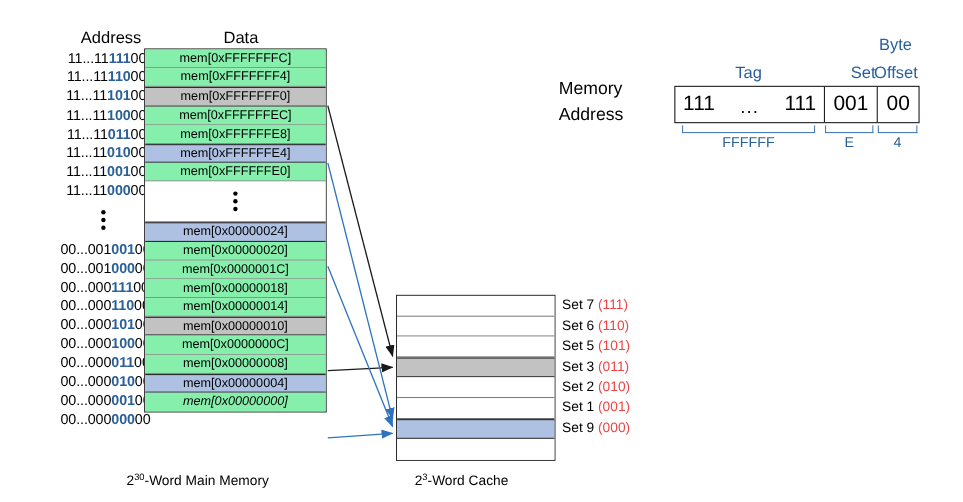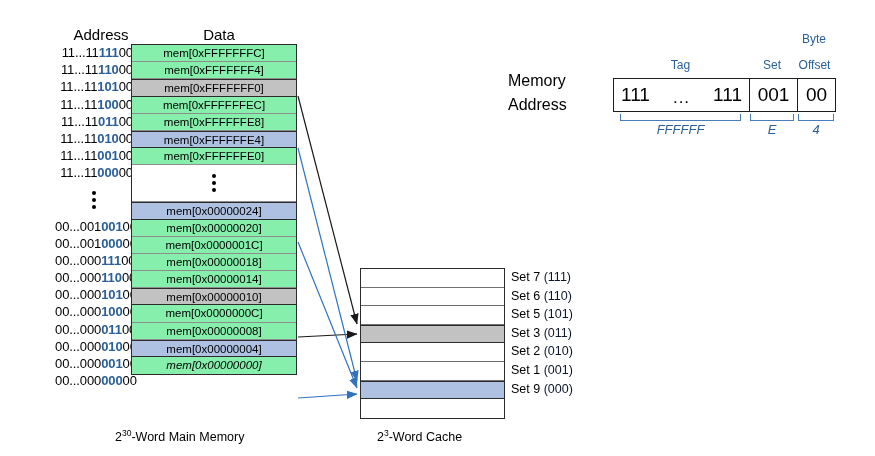--- a/index.html
+++ b/index.html
@@ -69,21 +69,21 @@
     border-bottom:1px solid #6f6f6f;
     background:#fff;
   }
   .cache-row:last-child{border-bottom:none;}
   .cache-row.gray{background:#c2c2c2;border-top:1.5px solid #2b2b2b;border-bottom:1.5px solid #2b2b2b;}
   .cache-row.blue{background:#aec1e3;border-top:1.5px solid #2b2b2b;border-bottom:1.5px solid #2b2b2b;}
 
   
   #set-labels{left:492px;top:264px;width:110px;}
   .set-label{height:18.6px;line-height:18.6px;font-size:12.5px;white-space:nowrap;}
-  .set-bin{color:#0f172a;}
+  .set-bin{color:#ef4444;}
 
   
   .caption{font-size:12.5px;white-space:nowrap;}
   #mem-caption{left:96px;top:424px;}
   #cache-caption{left:358px;top:424px;}
   .sup{font-size:8.5px;vertical-align:super;}
 
   
   #ma-label-1{left:489px;top:68px;font-size:16px;}
   #ma-label-2{left:489px;top:92px;font-size:16px;}
@@ -97,32 +97,32 @@
   .field{
     display:flex;align-items:center;justify-content:center;
     font-size:19px;box-sizing:border-box;
   }
   #field-tag{width:135px;justify-content:space-between;padding:0 7px;}
   #field-tag span{font-size:19px;}
   #field-tag .ell{font-size:17px;letter-spacing:1px;position:relative;top:3px;}
   #field-set{width:48px;border-left:1.7px solid #1d1d1d;}
   #field-off{width:38px;border-left:1.7px solid #1d1d1d;}
 
-  .fieldlabel{font-size:12px;color:#2a6099;text-align:center;position:absolute;white-space:nowrap;}
+  .fieldlabel{font-size:15px;color:#2a6099;text-align:center;position:absolute;white-space:nowrap;}
   #lbl-tag{left:594px;top:54px;width:135px;}
-  #lbl-set{left:729px;top:54px;width:48px;}
+  #lbl-set{left:729px;top:54px;width:48px;text-align:right;}
   #lbl-byte{left:770px;top:28px;width:50px;}
   #lbl-offset{left:768px;top:54px;width:55px;}
 
   
   .bracket{position:absolute;border:1.6px solid #4a7ebb;border-top:none;height:7px;box-sizing:border-box;}
   #br-tag{left:601px;top:110px;width:121px;}
   #br-set{left:731px;top:110px;width:44px;}
   #br-off{left:779px;top:110px;width:36px;}
-  .hexlabel{position:absolute;font-size:13px;color:#2a6099;text-align:center;white-space:nowrap;font-style:italic;}
+  .hexlabel{position:absolute;font-size:13px;color:#2a6099;text-align:center;white-space:nowrap;}
   #hex-tag{left:601px;top:118px;width:121px;}
   #hex-set{left:731px;top:118px;width:44px;}
   #hex-off{left:779px;top:118px;width:36px;}
 
   #arrows{left:0;top:0;width:875px;height:456px;pointer-events:none;}
 </style>
 </head>
 <body>
 
 <div class="canvas">

